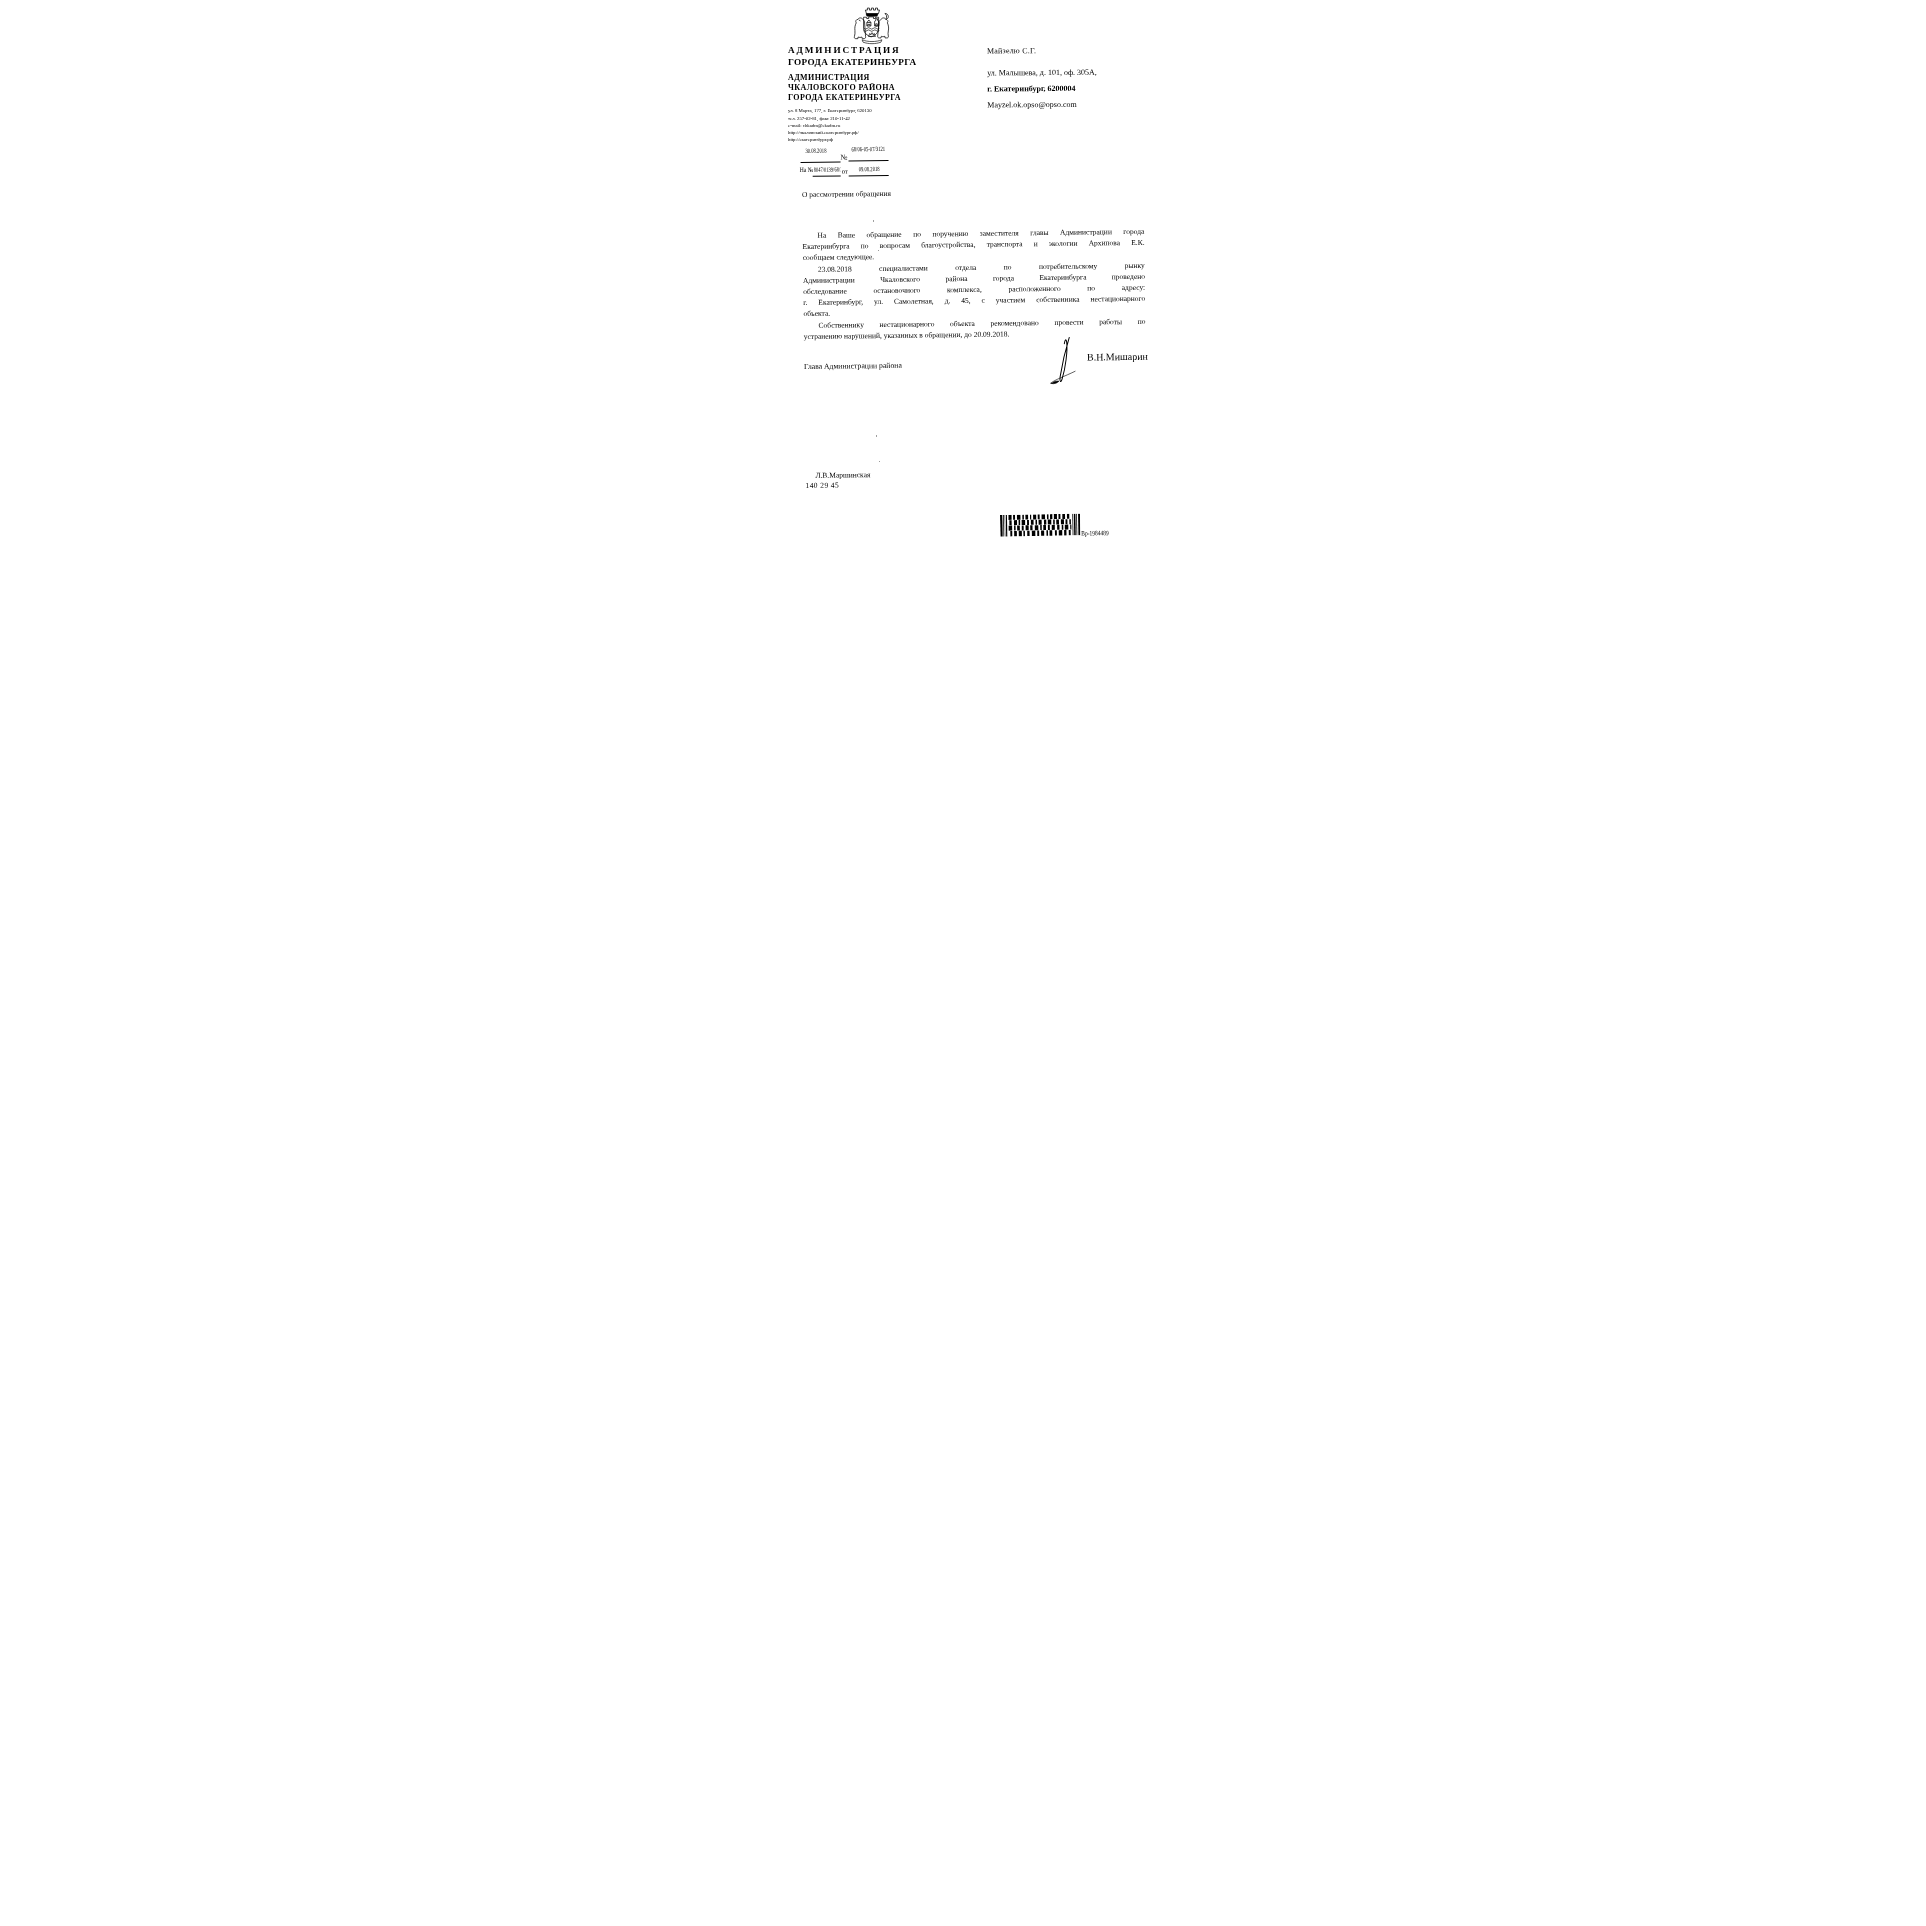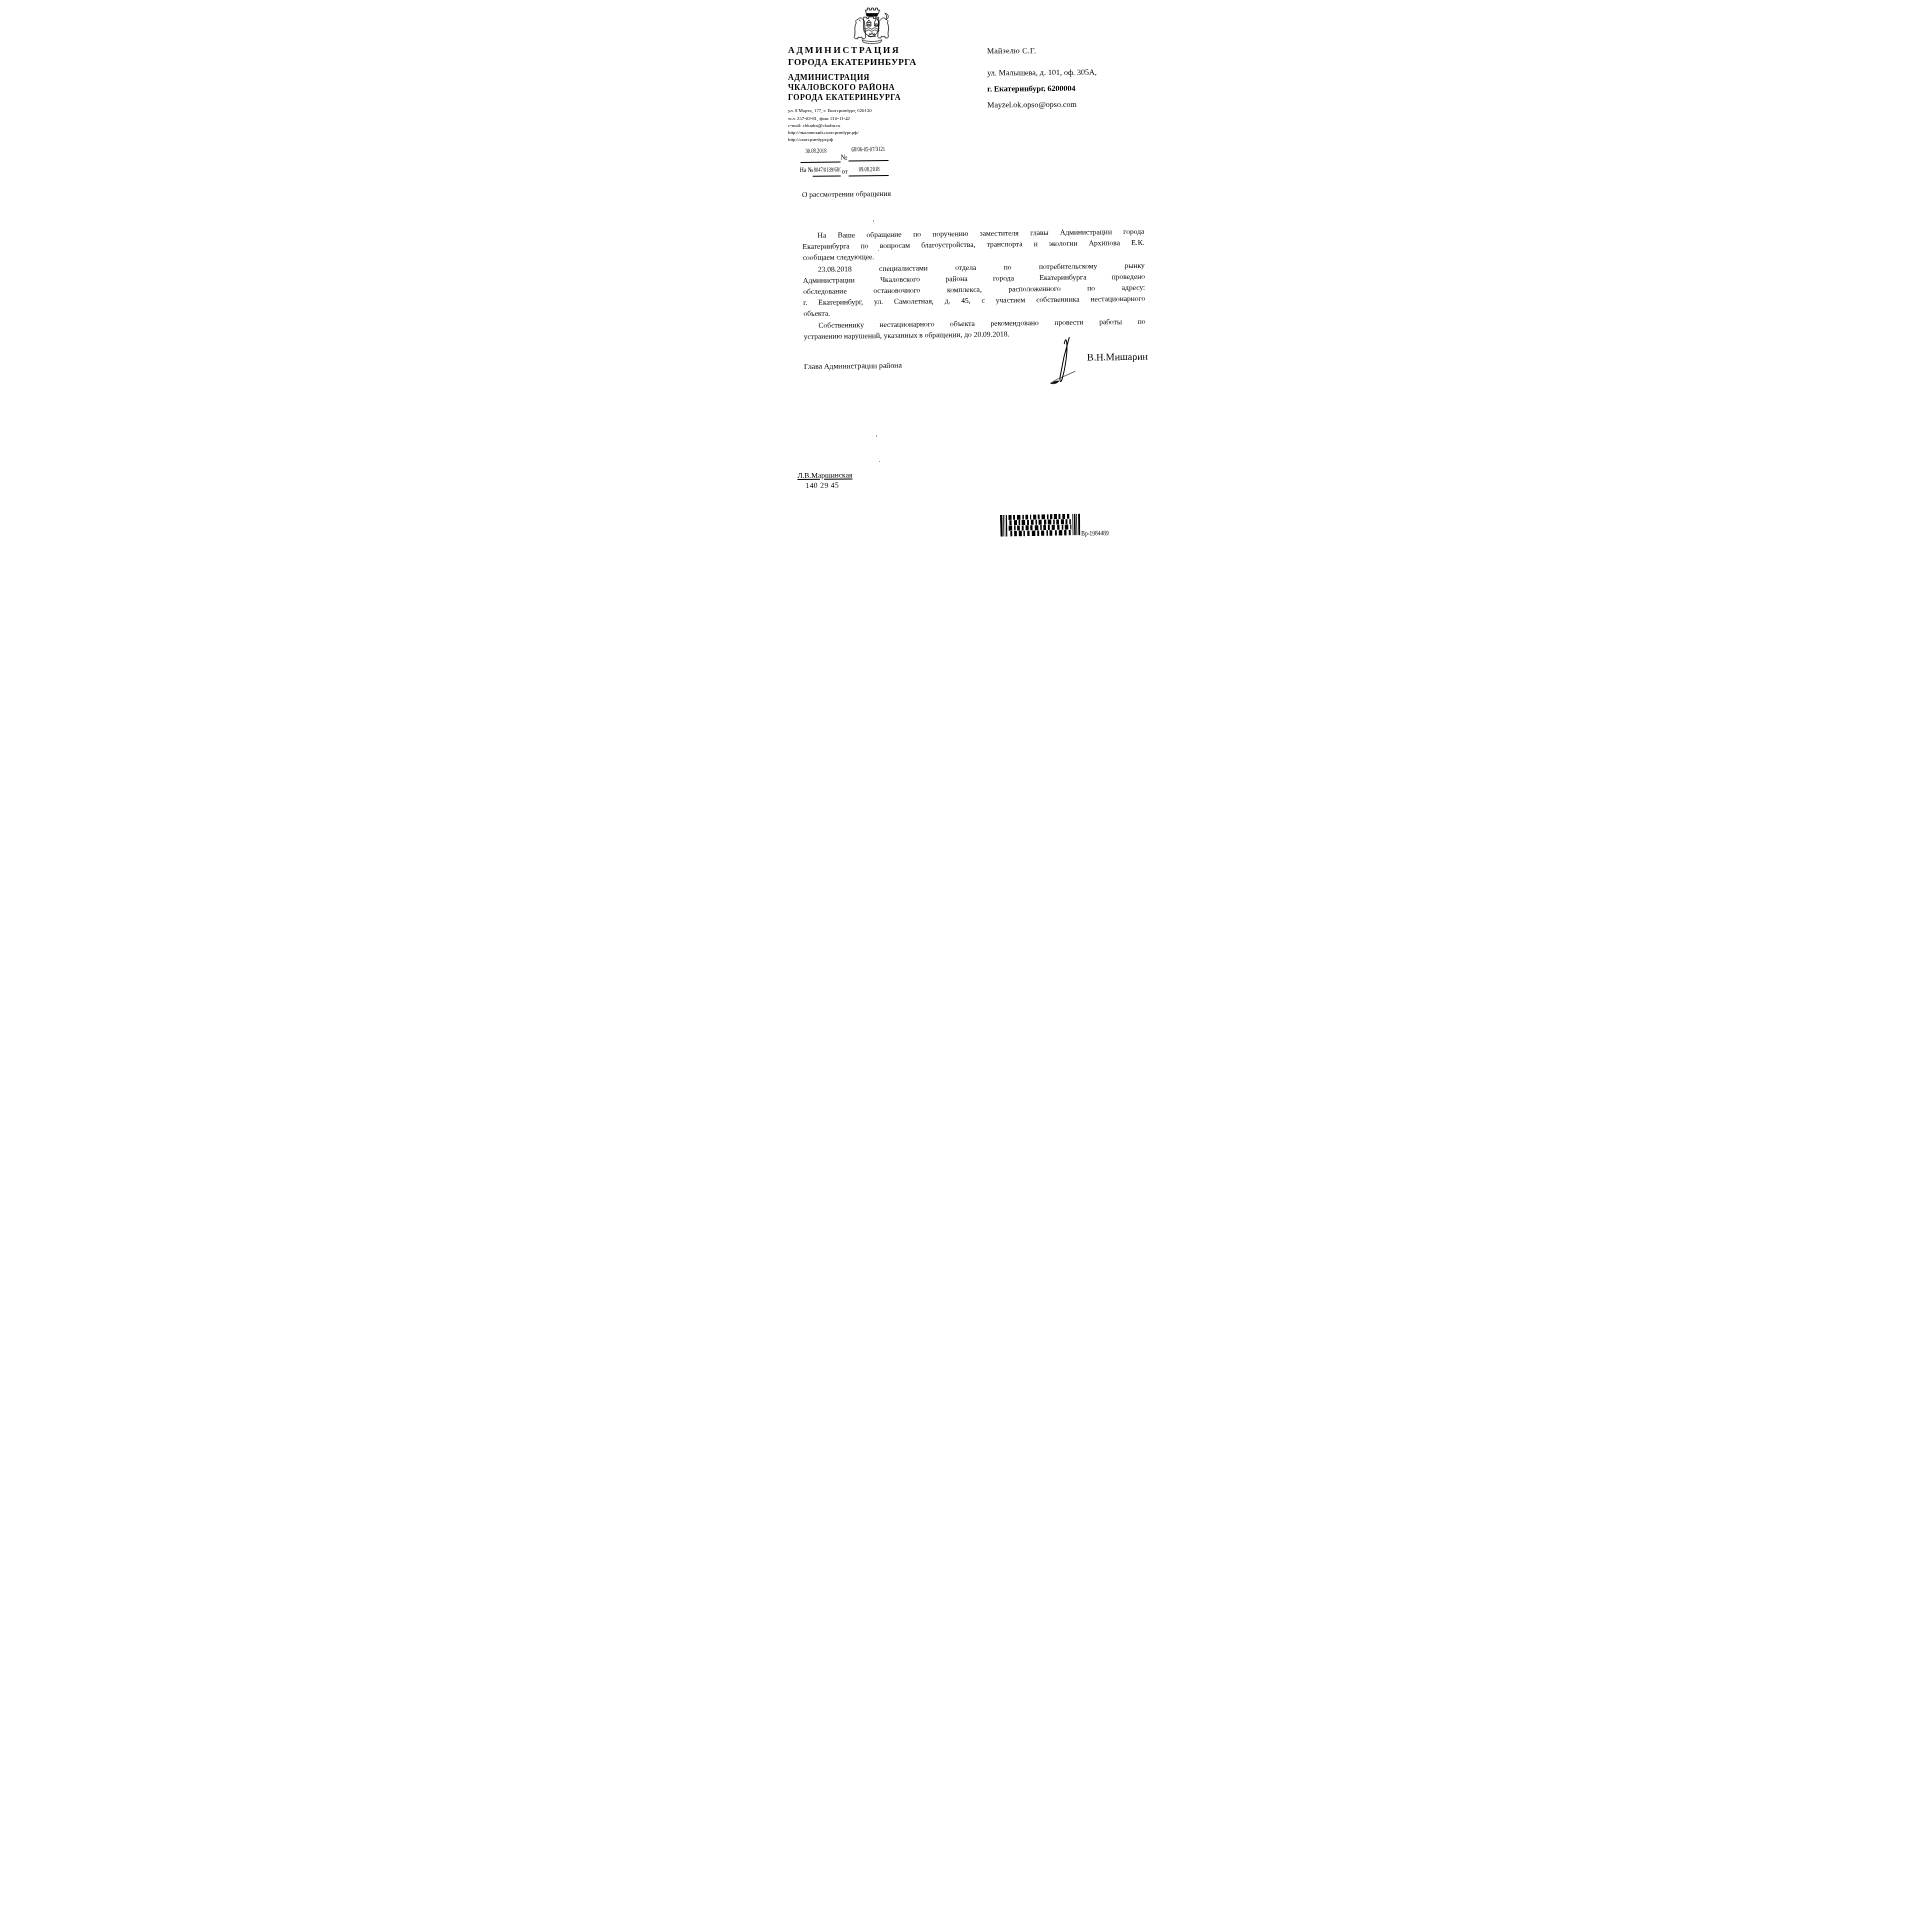--- a/index.html
+++ b/index.html
@@ -47,21 +47,21 @@
   .ln{font-size:7.5px;line-height:11.2px;height:11.2px;}
   .j{text-align:justify;text-align-last:justify;}
   .ind{text-indent:15px;}
 
   
   .post{left:38px;top:362px;font-size:7.7px;white-space:nowrap;}
   .signname{left:321px;top:355px;font-size:10px;white-space:nowrap;}
   .signsvg{left:282px;top:339px;width:28.5px;height:52px;}
 
   
-  .exec1{left:30px;top:471px;font-size:7.5px;white-space:nowrap;text-decoration:underline;}
+  .exec1{left:48px;top:471px;font-size:7.5px;white-space:nowrap;}
   .exec2{left:38px;top:481px;font-size:7.5px;letter-spacing:0.4px;white-space:nowrap;}
 
   
   .bcwrap{left:236px;top:515px;width:116px;height:32px;transform:rotate(-1deg);transform-origin:0 0;}
   .bclabel{position:absolute;left:81px;top:16px;font-size:6.7px;transform:scaleX(0.82);transform-origin:0 0;white-space:nowrap;}
 
   
   .speck{position:absolute;background:#8a8a8a;border-radius:50%;}
 </style>
 </head>

